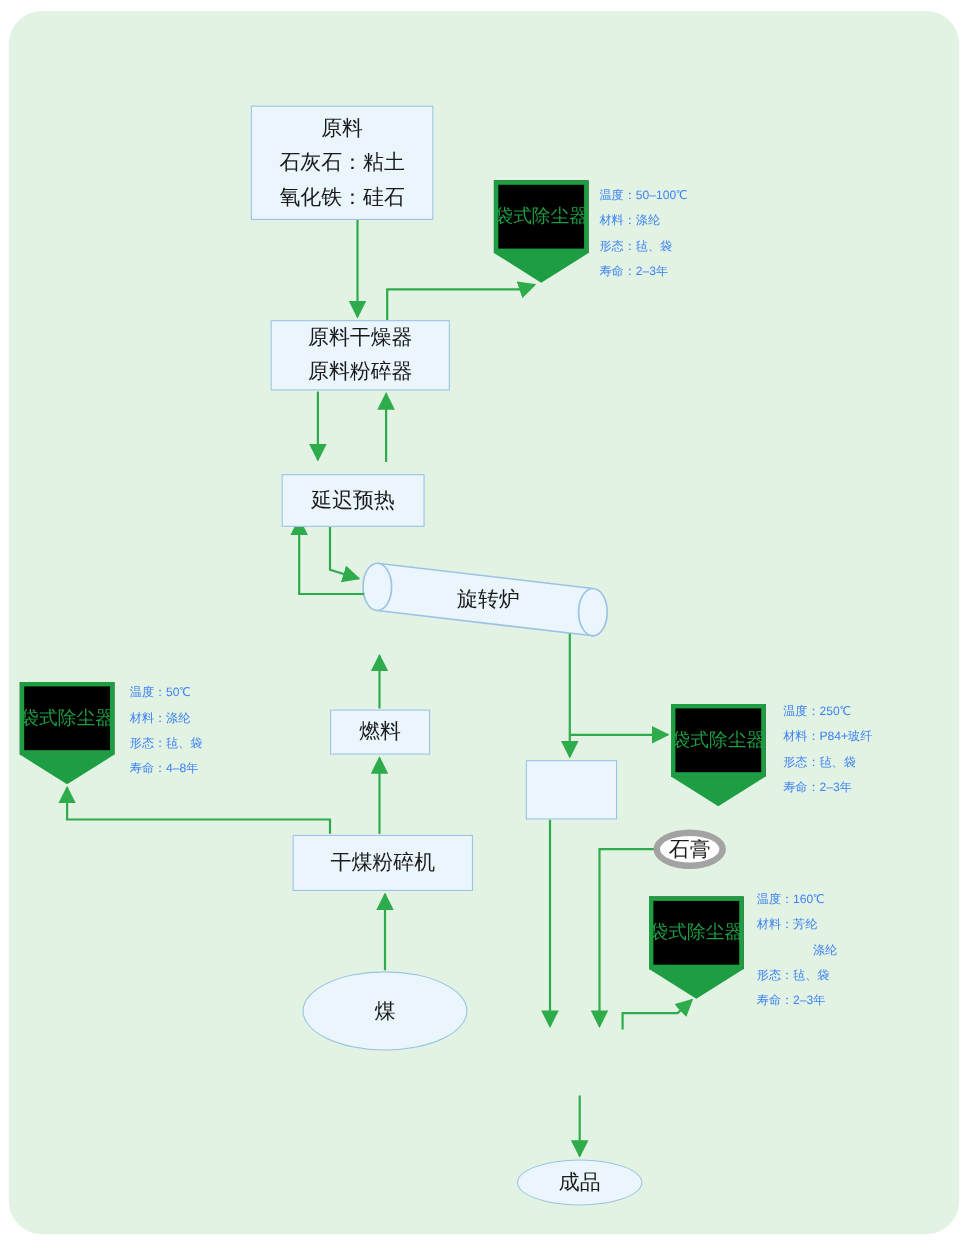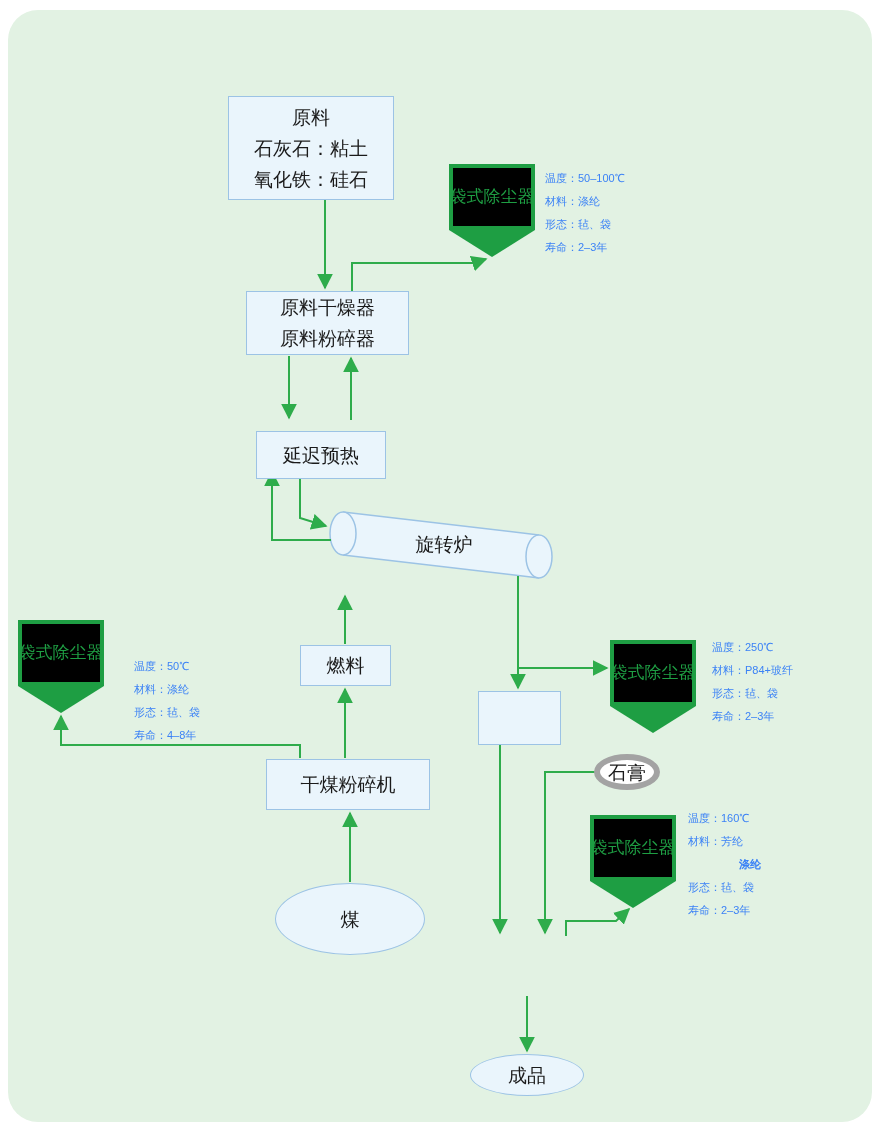--- a/index.html
+++ b/index.html
@@ -25,21 +25,21 @@
     display:flex; align-items:center; justify-content:center;
   }
   .filter-box div { white-space:nowrap; }
   .filter-tri {
     width:0; height:0;
     border-left:43px solid transparent; border-right:43px solid transparent;
     border-top:27px solid #1E9E43;
   }
   .specs { position:absolute; font-size:11px; color:#3b82f6; }
   .specs div { line-height:23px; white-space:nowrap; }
-  .specs .indent { padding-left:51px;font-weight:bold; }
+  .specs .indent { padding-left:51px; }
 </style>
 </head>
 <body>
 
 <div class="canvas">
   <div class="bg"></div>
 
   <svg class="connectors" viewBox="0 0 880 1132">
     <defs>
       <marker id="ah" viewBox="0 0 10 10" refX="9" refY="5" markerWidth="8" markerHeight="8" orient="auto-start-reverse">
@@ -129,21 +129,21 @@
     <div>寿命：2–3年</div>
   </div>
 
   <div class="filter" style="left:18px;top:620px;">
     <div class="filter-box">
       <div>袋式</div>
       <div>除尘器</div>
     </div>
     <div class="filter-tri"></div>
   </div>
-  <div class="specs" style="left:118px;top:655px;margin-left:16px;">
+  <div class="specs" style="left:118px;top:619px;">
     <div>温度：50℃</div>
     <div>材料：涤纶</div>
     <div>形态：毡、袋</div>
     <div>寿命：4–8年</div>
   </div>
 
   <div class="filter" style="left:610px;top:640px;">
     <div class="filter-box">
       <div>袋式</div>
       <div>除尘器</div>

